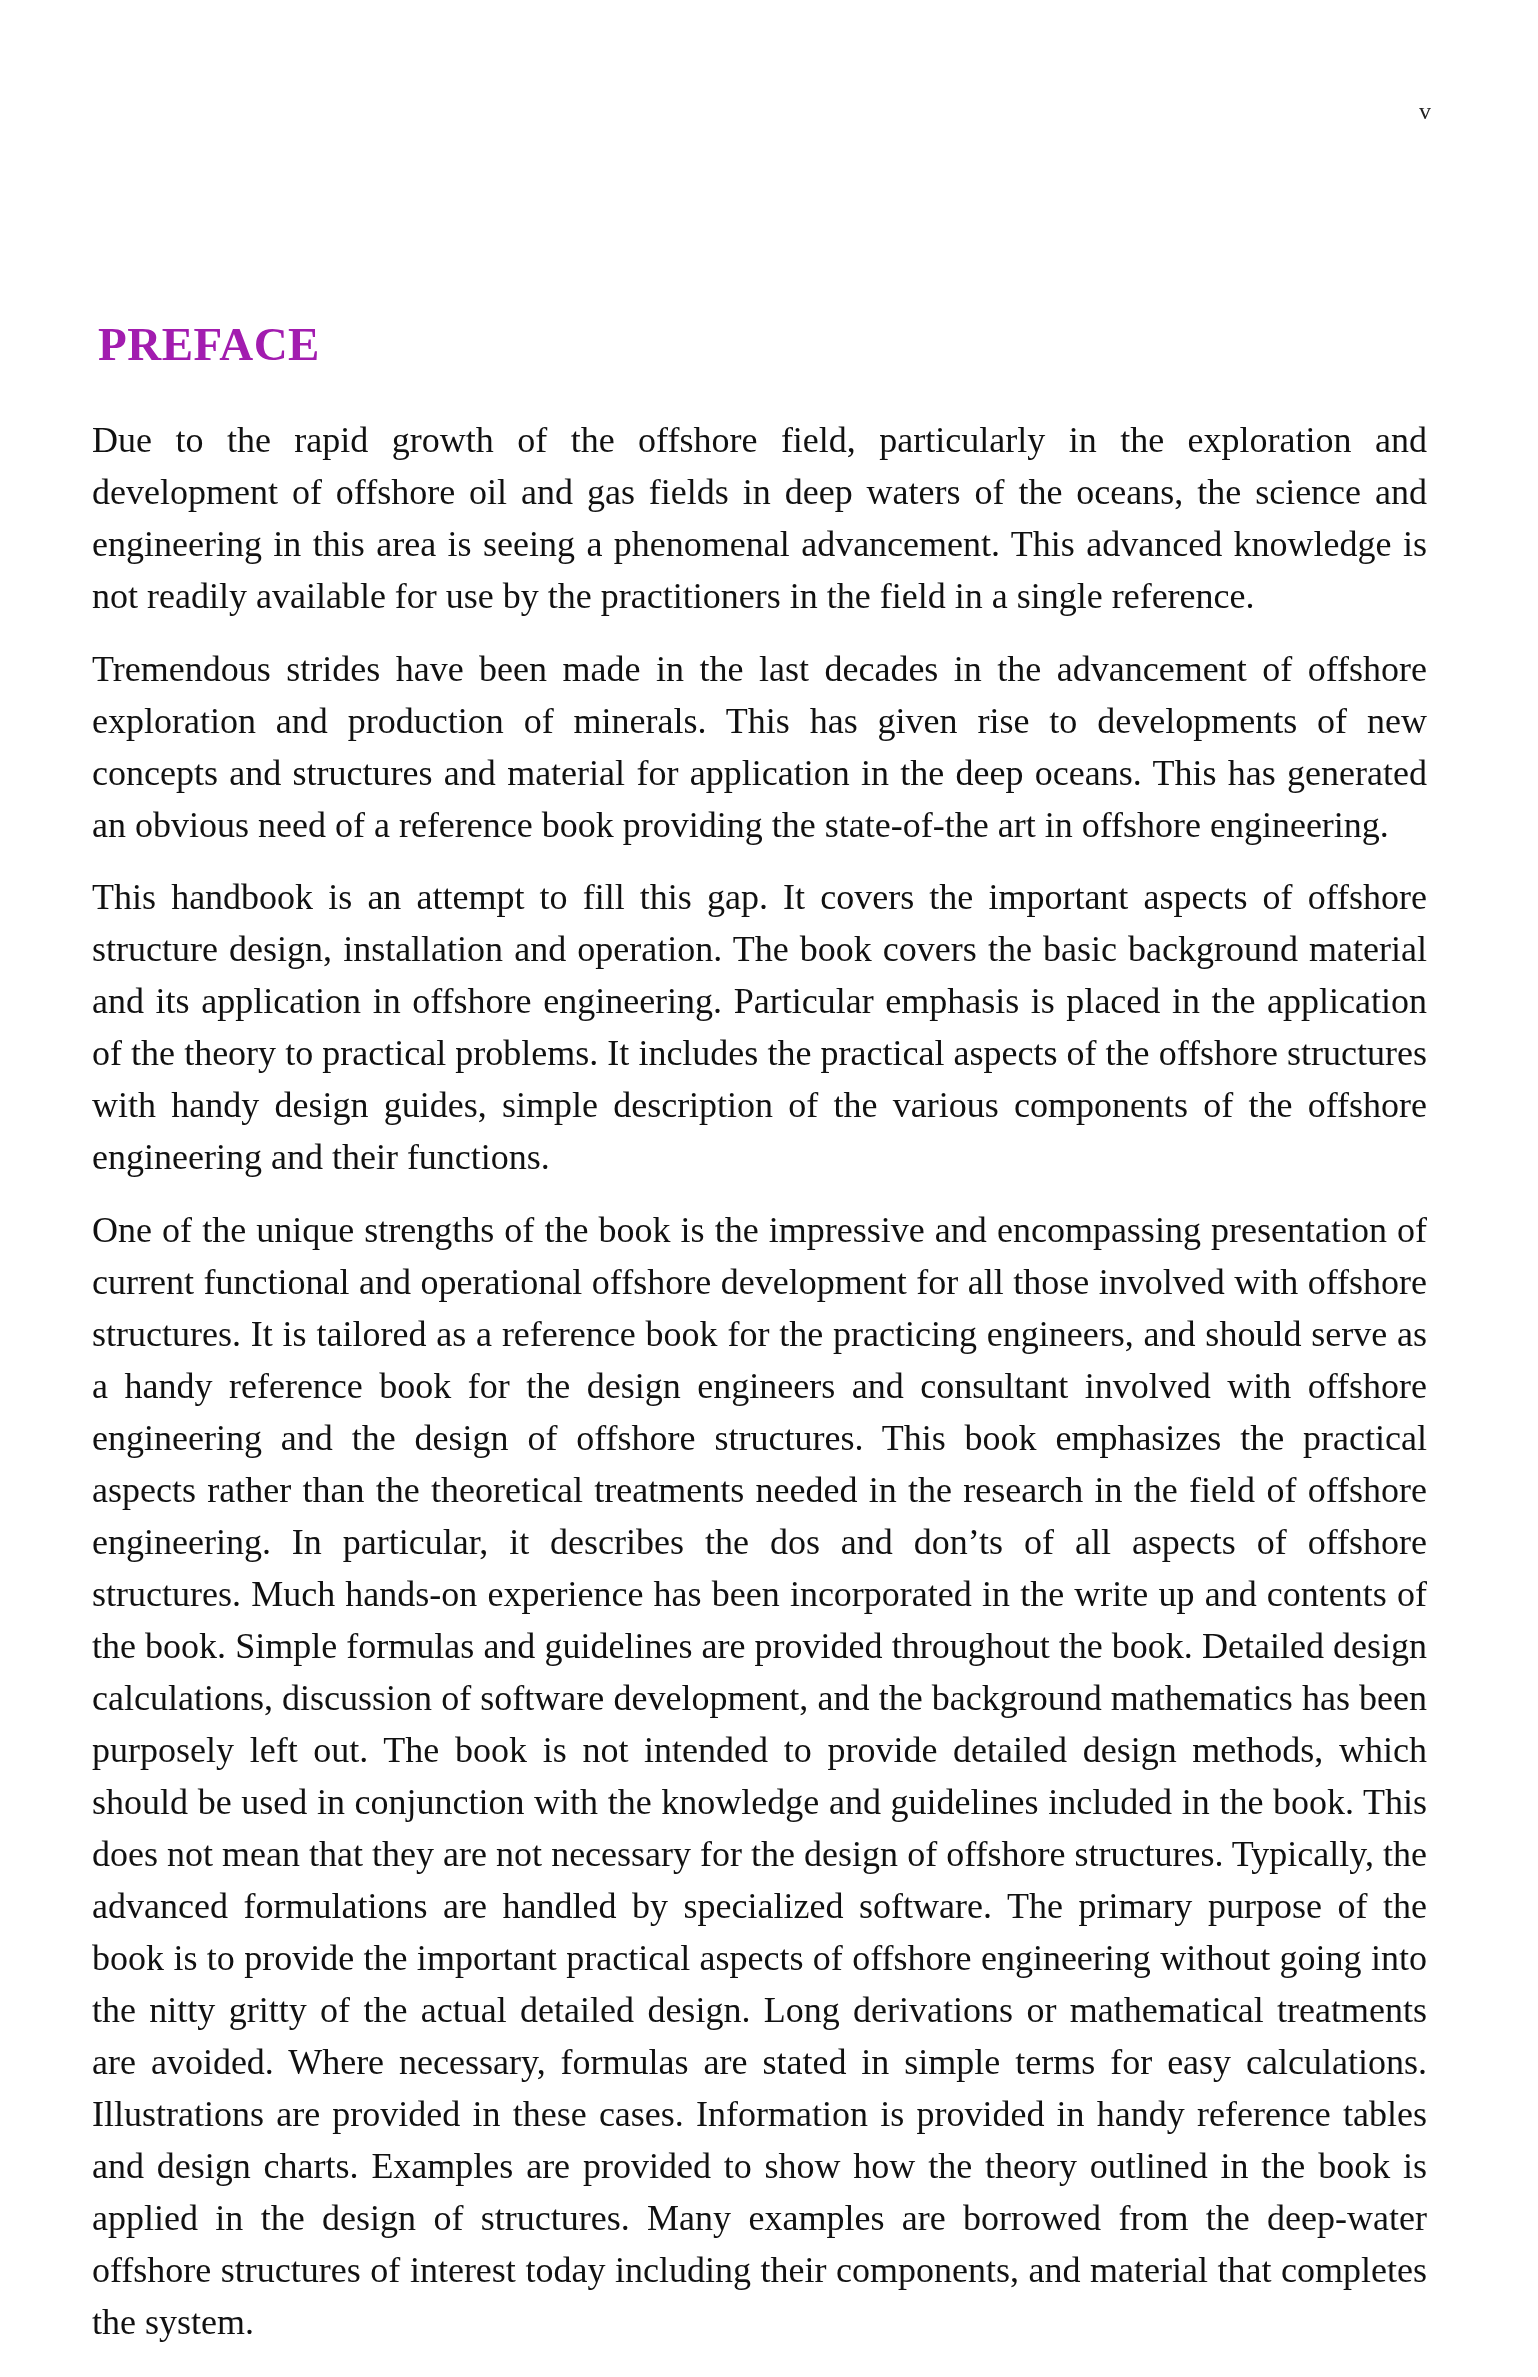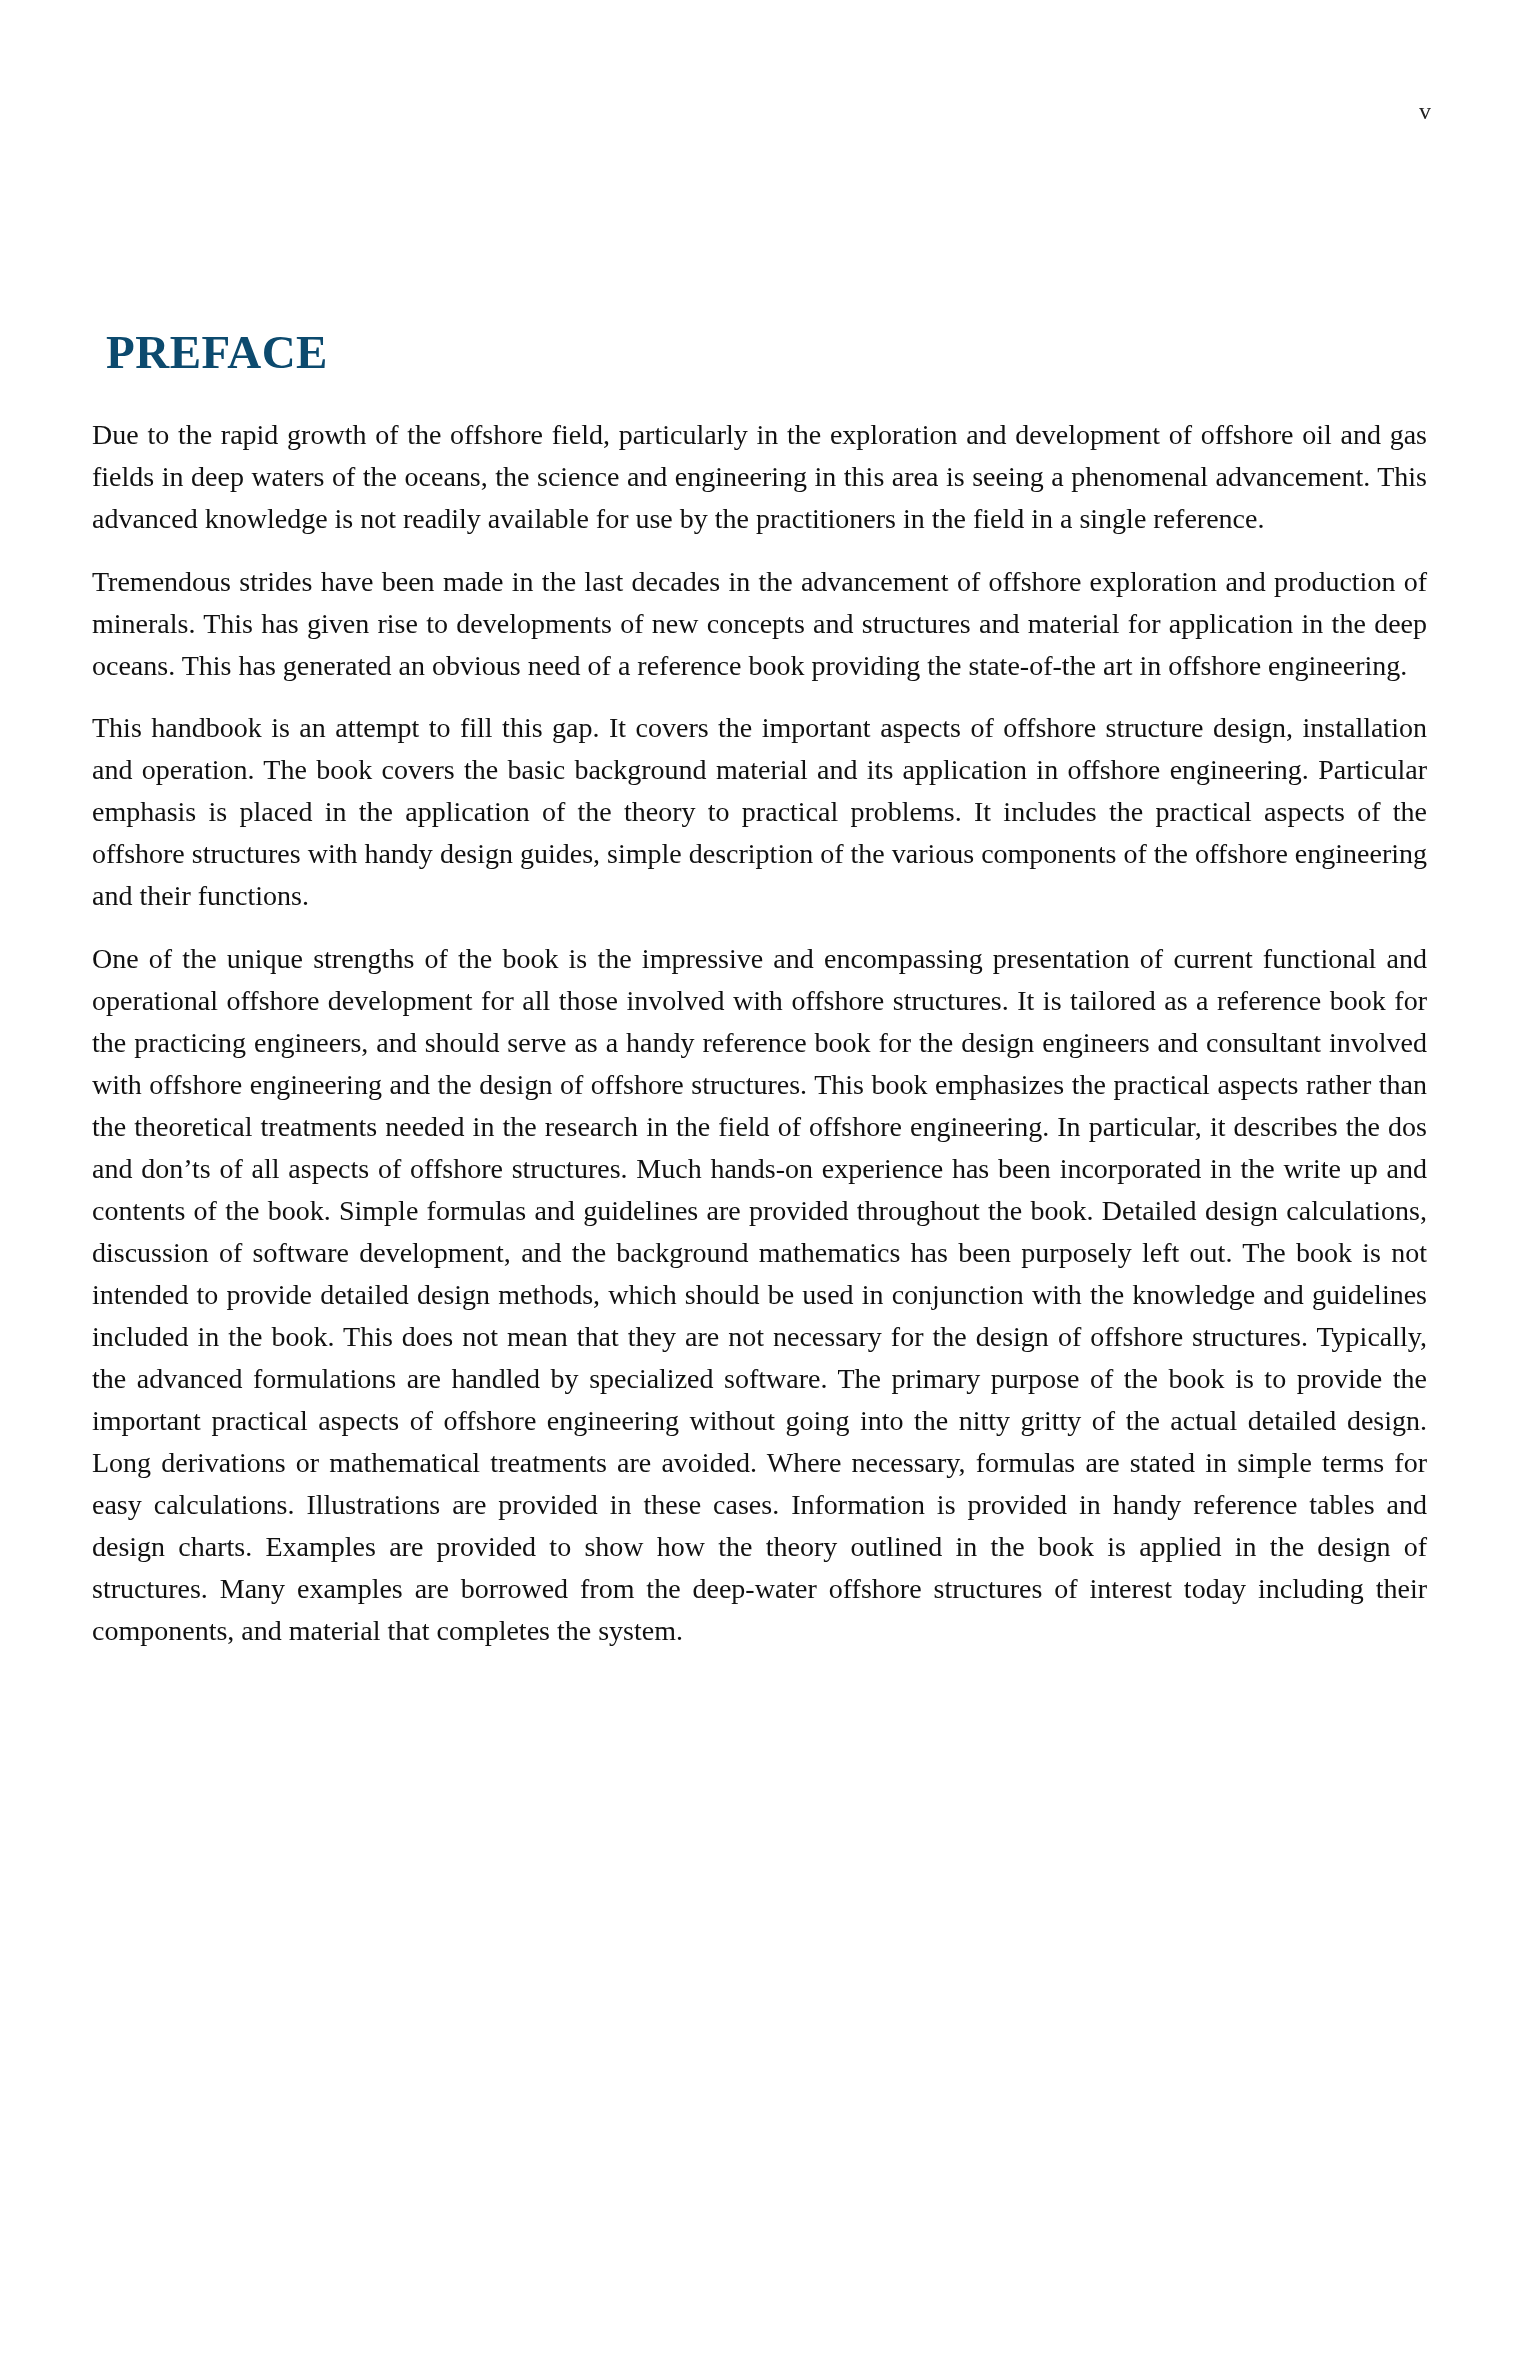--- a/index.html
+++ b/index.html
@@ -1,21 +1,21 @@
 <!DOCTYPE html>
 <html style="font-size:15px"><head>
 <meta charset="utf-8">
 <style>
   html, body { margin: 0; padding: 0; background: #ffffff; }
   body { width: 1538px; height: 2377px; position: relative; overflow: hidden; }
   .page { position: absolute; left: 0; top: 0; width: 1538px; height: 2377px; background: #ffffff; color: #111111; font-family: "Liberation Serif", "DejaVu Serif", serif; }
   .page-number { position: absolute; left: 1419px; top: 97px; font-size: 24px; line-height: 28px; color: #222; }
-  .heading { position: absolute; left: 90px; top: 308px; margin: 16px; font-size: 47px; line-height: 56px; font-weight: bold; letter-spacing: 0.5px; color: #0c4a6e; }
+  .heading { position: absolute; left: 90px; top: 308px; margin: 8px; font-size: 47px; line-height: 56px; font-weight: bold; letter-spacing: 0.5px; color: #a21caf; }
   .body-text { position: absolute; left: 92px; top: 414px; width: 1335px; }
-  .para { margin: 0 0 20.5px 0; font-size: 28px; line-height: 42px; text-align: justify; text-justify: inter-word; hyphens: none; }
+  .para { margin: 0 0 20.5px 0; font-size: 36px; line-height: 52px; text-align: justify; text-justify: inter-word; hyphens: none; }
 </style>
 </head>
 <body>
 
 <div class="page">
   <div class="page-number">v</div>
   <h1 class="heading">PREFACE</h1>
   <div class="body-text">
     <p class="para">Due to the rapid growth of the offshore field, particularly in the exploration and develop­ment of offshore oil and gas fields in deep waters of the oceans, the science and engineering in this area is seeing a phenomenal advancement. This advanced knowledge is not readily available for use by the practitioners in the field in a single reference.</p>
     <p class="para">Tremendous strides have been made in the last decades in the advancement of offshore exploration and production of minerals. This has given rise to developments of new concepts and structures and material for application in the deep oceans. This has generated an obvious need of a reference book providing the state-of-the art in offshore engineering.</p>

